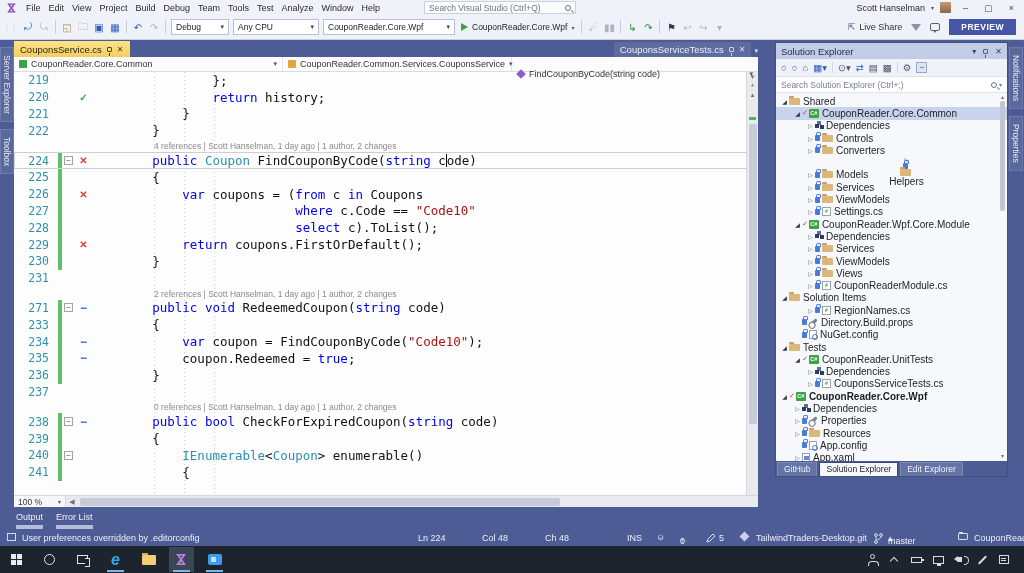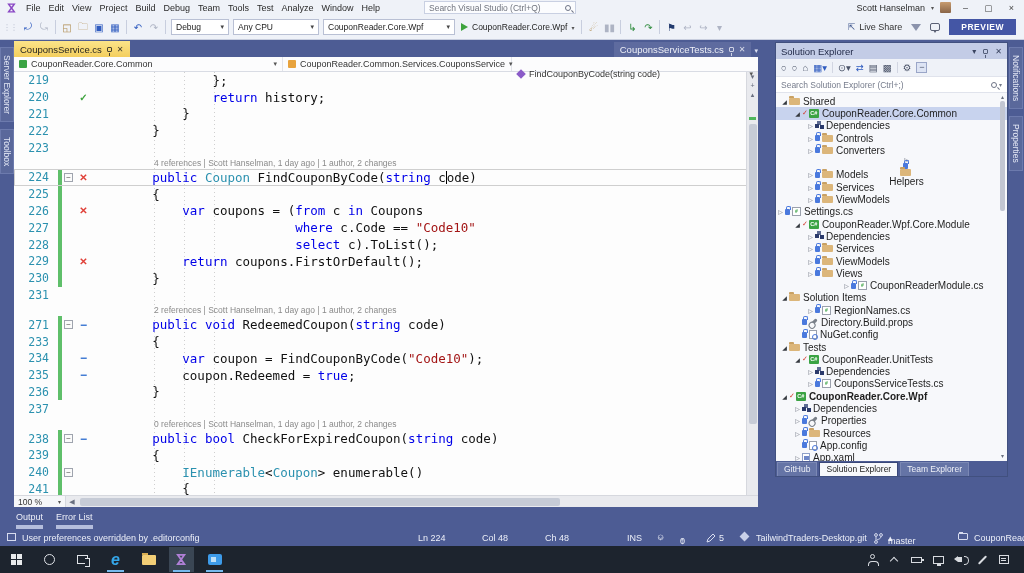--- a/index.html
+++ b/index.html
@@ -330,27 +330,20 @@
         <span class="lut"></span>
         <span class="codetext"><span class="tok-p">            }</span></span>
       </div>
       <div class="crow">
         <span class="lnum">222</span>
         <span class="chbar"></span>
         <span class="fold"></span>
         <span class="lut"></span>
         <span class="codetext"><span class="tok-p">        }</span></span>
       </div>
-      <div class="crow">
-        <span class="lnum">223</span>
-        <span class="chbar"></span>
-        <span class="fold"></span>
-        <span class="lut"></span>
-        <span class="codetext"></span>
-      </div>
       <div class="lensrow">
         <span class="lenstext">4 references | Scott Hanselman, 1 day ago | 1 author, 2 changes</span>
       </div>
       <div class="crow current">
         <span class="lnum">224</span>
         <span class="chbar on"></span>
         <span class="fold">
           <span class="foldbox">−</span>
         </span>
         <span class="lut fail">✕</span>
@@ -580,21 +573,21 @@
         <span class="lock"></span>
         <span class="ti ti-folder"></span>
         <span class="lbl">Services</span>
       </div>
       <div class="trow" style="padding-left: 30px;">
         <span class="arrow">▷</span>
         <span class="lock"></span>
         <span class="ti ti-folder"></span>
         <span class="lbl">ViewModels</span>
       </div>
-      <div class="trow" style="">
+      <div class="trow" style="padding-left: 30px;">
         <span class="arrow">▷</span>
         <span class="lock"></span>
         <span class="ti ti-cs">#</span>
         <span class="lbl">Settings.cs</span>
       </div>
       <div class="trow" style="padding-left: 17px;">
         <span class="arrow exp">◢</span>
         <span class="chk">✓</span>
         <span class="ti ti-proj">C#</span>
         <span class="lbl">CouponReader.Wpf.Core.Module</span>
@@ -615,21 +608,21 @@
         <span class="lock"></span>
         <span class="ti ti-folder"></span>
         <span class="lbl">ViewModels</span>
       </div>
       <div class="trow" style="padding-left: 30px;">
         <span class="arrow">▷</span>
         <span class="lock"></span>
         <span class="ti ti-folder"></span>
         <span class="lbl">Views</span>
       </div>
-      <div class="trow" style="padding-left: 30px; margin-left: 36px;">
+      <div class="trow" style="padding-left: 30px;">
         <span class="arrow">▷</span>
         <span class="lock"></span>
         <span class="ti ti-cs">#</span>
         <span class="lbl">CouponReaderModule.cs</span>
       </div>
       <div class="trow" style="padding-left: 4px;">
         <span class="arrow exp">◢</span>
         <span class="ti ti-folder"></span>
         <span class="lbl">Solution Items</span>
       </div>
@@ -721,21 +714,21 @@
       </div>
       <div class="tree-scroll">
       <span class="a" style="top:-2px;">▴</span>
       <span class="thumb"></span>
       <span class="a" style="bottom:0;">▾</span>
     </div>
   </div>
   <div class="se-bottabs" id="se-bottabs">
       <span class="sbt">GitHub</span>
       <span class="sbt on">Solution Explorer</span>
-      <span class="sbt">Team Explorer</span>
+      <span class="sbt">Edit Explorer</span>
     </div>
 </div>
 
 <div class="bottabs">
   <div class="botab">
     <span>Output</span>
     <span class="bar"></span>
   </div>
   <div class="botab">
     <span>Error List</span>

